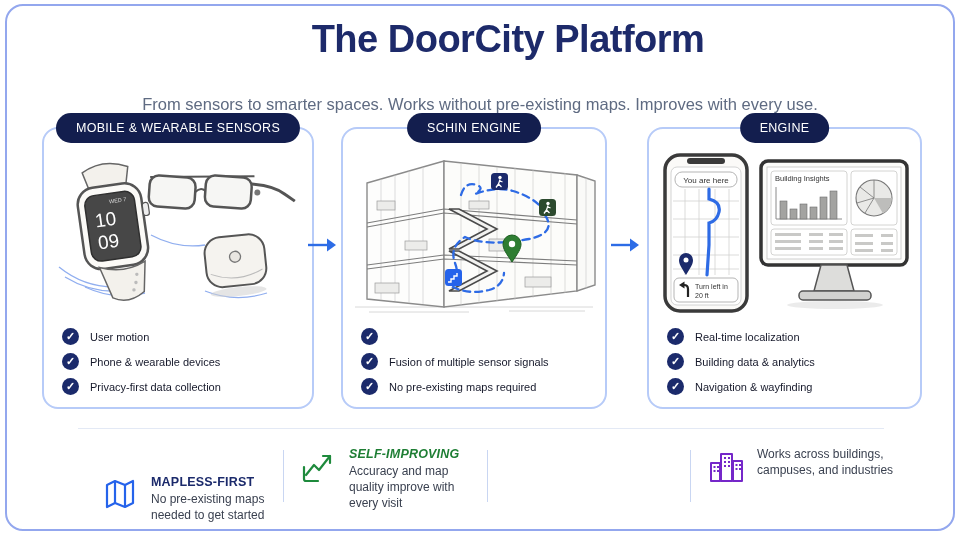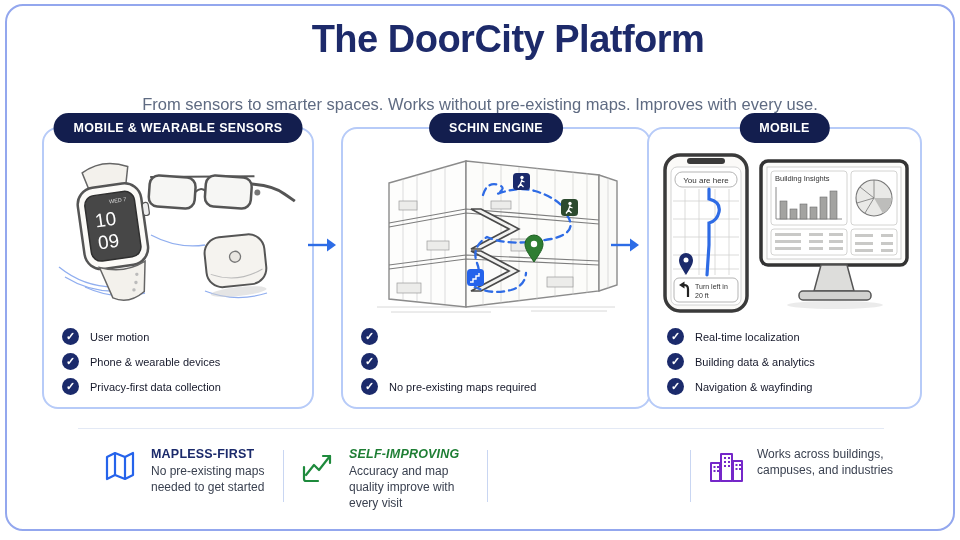--- a/index.html
+++ b/index.html
@@ -17,42 +17,42 @@
   }
   .subtitle {
     position:absolute; top:70px; left:0; width:100%; text-align:center;
     font-size:16.5px; color:#5f6b82;margin-top:25px;
   }
   .panel {
     position:absolute; top:127px; height:278px; background:#fff;
     border:2px solid #b7cbf8; border-radius:16px;
   }
   .panel-1 { left:42px;  width:268px; }
-  .panel-2 { left:341px; width:262px;padding-left:44px; }
+  .panel-2 { left:341px; width:262px; }
   .panel-3 { left:647px; width:271px; }
   .pill {
     position:absolute; top:-16px; left:50%; transform:translateX(-50%);
-    background:#131e4e; color:#ffffff; font-weight:bold; font-size:12.5px;
+    background:#131e4e; color:#ffffff; font-weight:normal; font-size:12.5px;
     letter-spacing:0.3px; padding:8px 20px; border-radius:17px; white-space:nowrap;text-align:right;
   }
   .illus { position:absolute; top:20px; left:50%; transform:translateX(-50%); }
   .checklist { position:absolute; left:18px; right:6px; bottom:12px; }
   .check-item { display:flex; align-items:center; gap:11px; margin-top:8px; height:17px; }
   .check-icon {
     width:17px; height:17px; border-radius:50%; background:#1b2a6b; color:#fff;
     font-size:11px; line-height:17px; text-align:center; flex:0 0 17px; font-weight:bold;
   }
   .check-label { font-size:11px; color:#16192b; }
   .flow-arrow { position:absolute; top:236px; }
   .arrow-1 { left:306px; } .arrow-2 { left:609px; }
   .bottom-divider {
     position:absolute; top:428px; left:78px; right:76px; height:1px; background:#e3e9f5;
   }
   .feature { position:absolute; top:447px; display:flex; gap:13px; align-items:flex-start; }
-  .feat-1 { left:102px; width:182px; }
+  .feat-1 { left:102px; width:182px;margin-top:28px; }
   .feat-2 { left:300px; width:184px; }
   .feat-3 { left:513px; width:174px; }
   .feat-4 { left:708px; width:202px; }
   .feature-icon { flex:0 0 36px; margin-top:2px; }
   .feature-title { font-size:12.5px; font-weight:bold; letter-spacing:0.2px; margin-bottom:3px; }
   .feature-desc { font-size:12px; color:#3a4150; line-height:1.32; }
   .v-divider { position:absolute; top:450px; width:1px; height:52px; background:#c9d6f2; }
   .vd-1 { left:283px; } .vd-2 { left:487px; } .vd-3 { left:690px; }
   svg text { font-family:"Liberation Sans", sans-serif; }
 </style>
@@ -214,35 +214,36 @@
         <circle cx="163" cy="95" r="3.2" fill="#ffffff"></circle>
       </g>
     </svg>
 
     <div class="checklist">
       <div class="check-item">
         <span class="check-icon">✓</span>
       </div>
       <div class="check-item">
         <span class="check-icon">✓</span>
+        <span class="check-label">Fusion of multiple sensor signals</span>
       </div>
       <div class="check-item">
         <span class="check-icon">✓</span>
         <span class="check-label">No pre-existing maps required</span>
       </div>
     </div>
   </div>
 
   <svg class="flow-arrow arrow-2" width="32" height="18" viewBox="0 0 32 18">
     <line x1="2" y1="9" x2="22" y2="9" stroke="#2d6ce6" stroke-width="2.4"></line>
     <path d="M21,2.5 L30,9 L21,15.5 z" fill="#2d6ce6"></path>
   </svg>
 
   <div class="panel panel-3">
-    <div class="pill">MOBILE</div>
+    <div class="pill">ENGINE</div>
 
     <svg class="illus" width="256" height="170" viewBox="0 0 256 170">
 
       <g>
         <rect x="8" y="6" width="82" height="156" rx="15" fill="#fbfaf8" stroke="#3a3a3a" stroke-width="3.5"></rect>
         <rect x="30" y="9" width="38" height="6" rx="3" fill="#3a3a3a"></rect>
         <rect x="14" y="18" width="70" height="138" rx="6" fill="#ffffff" stroke="#c9c9c9" stroke-width="0.8"></rect>
 
         <g stroke="#d2d2d0" stroke-width="0.8">
           <line x1="28" y1="40" x2="28" y2="126"></line>

